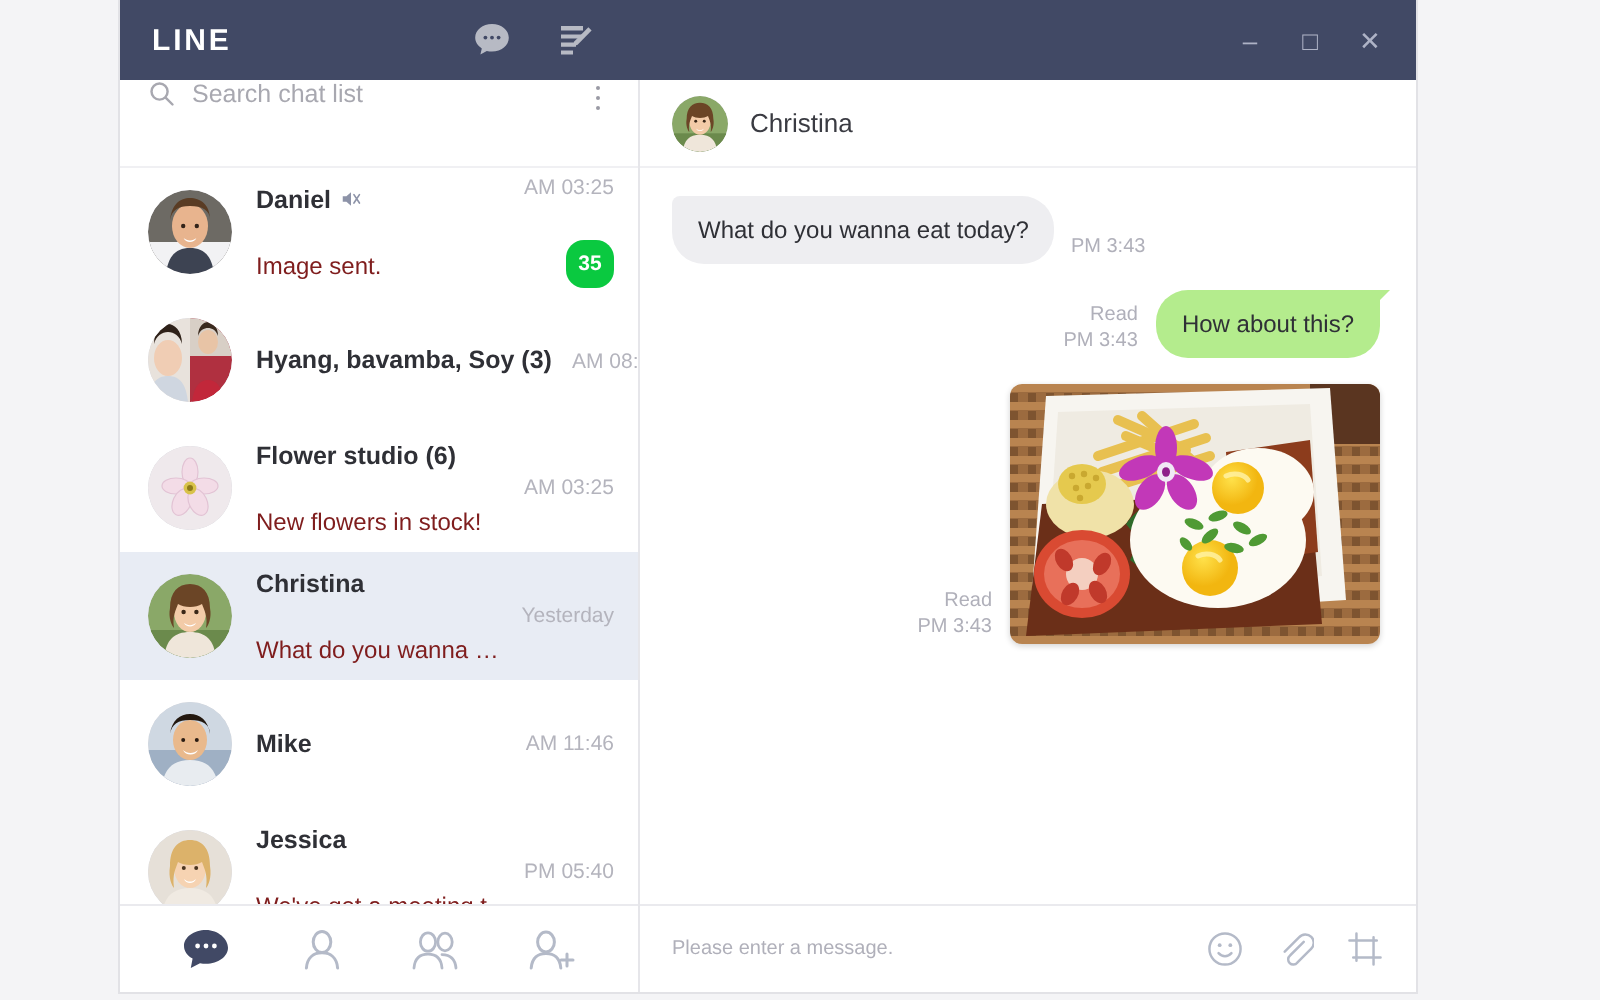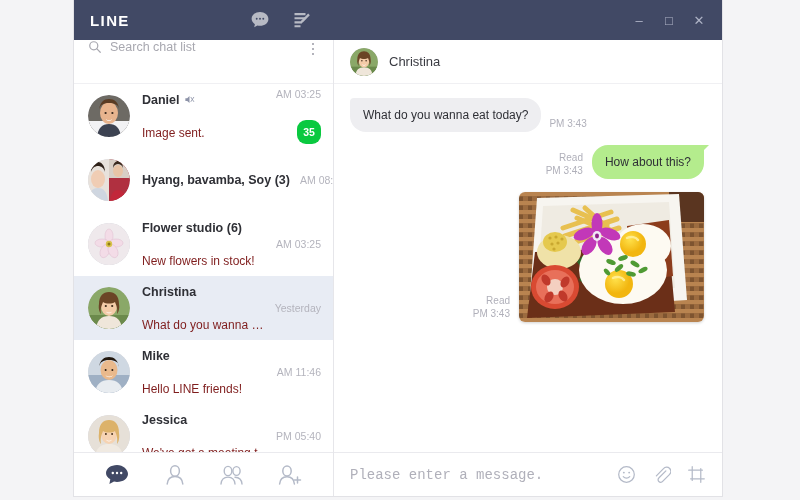--- a/index.html
+++ b/index.html
@@ -2,21 +2,21 @@
 <html><head>
 <meta charset="utf-8">
 <style>
   * { margin:0; padding:0; box-sizing:border-box; }
   html,body{
     width:800px; height:500px; overflow:hidden;
     background:#f4f4f6;
     font-family:"Liberation Sans", sans-serif;
   }
   #app-window{
-    position:absolute; left:74px; top:0px; width:648px; height:496px;
+    position:absolute; left:60px; top:0px; width:648px; height:496px;
     background:#ffffff;
     box-shadow:0 0 0 1px #e2e2e6;
     display:flex; flex-direction:column;
     overflow:hidden;
   }
 
   
   #titlebar{
     height:40px; background:#414965; flex:0 0 40px;
     display:flex; align-items:center; position:relative;
@@ -119,22 +119,22 @@
     width:185px; height:130px; border-radius:6px; overflow:hidden;
     box-shadow:0 1px 3px rgba(0,0,0,.18); display:block;
   }
   .photo svg{ display:block; }
 
   #composer{
     height:44px; flex:0 0 44px; border-top:1px solid #eaeaee;
     display:flex; align-items:center; padding:0 16px;
   }
   #message-input{
-    flex:1; border:none; outline:none; font-size:14px; color:#a21caf;
-    background:transparent; font-family:Liberation Mono, monospace;
+    flex:1; border:none; outline:none; font-size:10px; color:#a21caf;
+    background:transparent; font-family:Liberation Sans, sans-serif;
   }
   #message-input::placeholder{ color:#b0b0ba; }
   .comp-icons{ display:flex; align-items:center; gap:16px; }
   .comp-icon{ width:19px; height:19px; cursor:pointer; }
 </style>
 </head>
 <body>
 
 <div id="app-window">
 
@@ -332,21 +332,20 @@
                   <circle cx="17.6" cy="19" r="1" fill="#2a1c12"></circle>
                   <circle cx="24.4" cy="19" r="1" fill="#2a1c12"></circle>
                   <path d="M17.5 24c2 2 5.5 2 7.5 0-1.2 3-6.3 3-7.5 0z" fill="#fff"></path>
                 </g>
               </svg>
           </div>
           <div class="row-mid">
             <div class="row-name">
               <span>Mike</span>
             </div>
-            <div class="row-msg">Hello LINE friends!</div>
           </div>
           <div class="row-right">
             <div class="row-time">AM 11:46</div>
           </div>
         </div>
 
         <div class="chat-row">
           <div class="avatar">
             <svg viewBox="0 0 42 42">
                 <defs>

